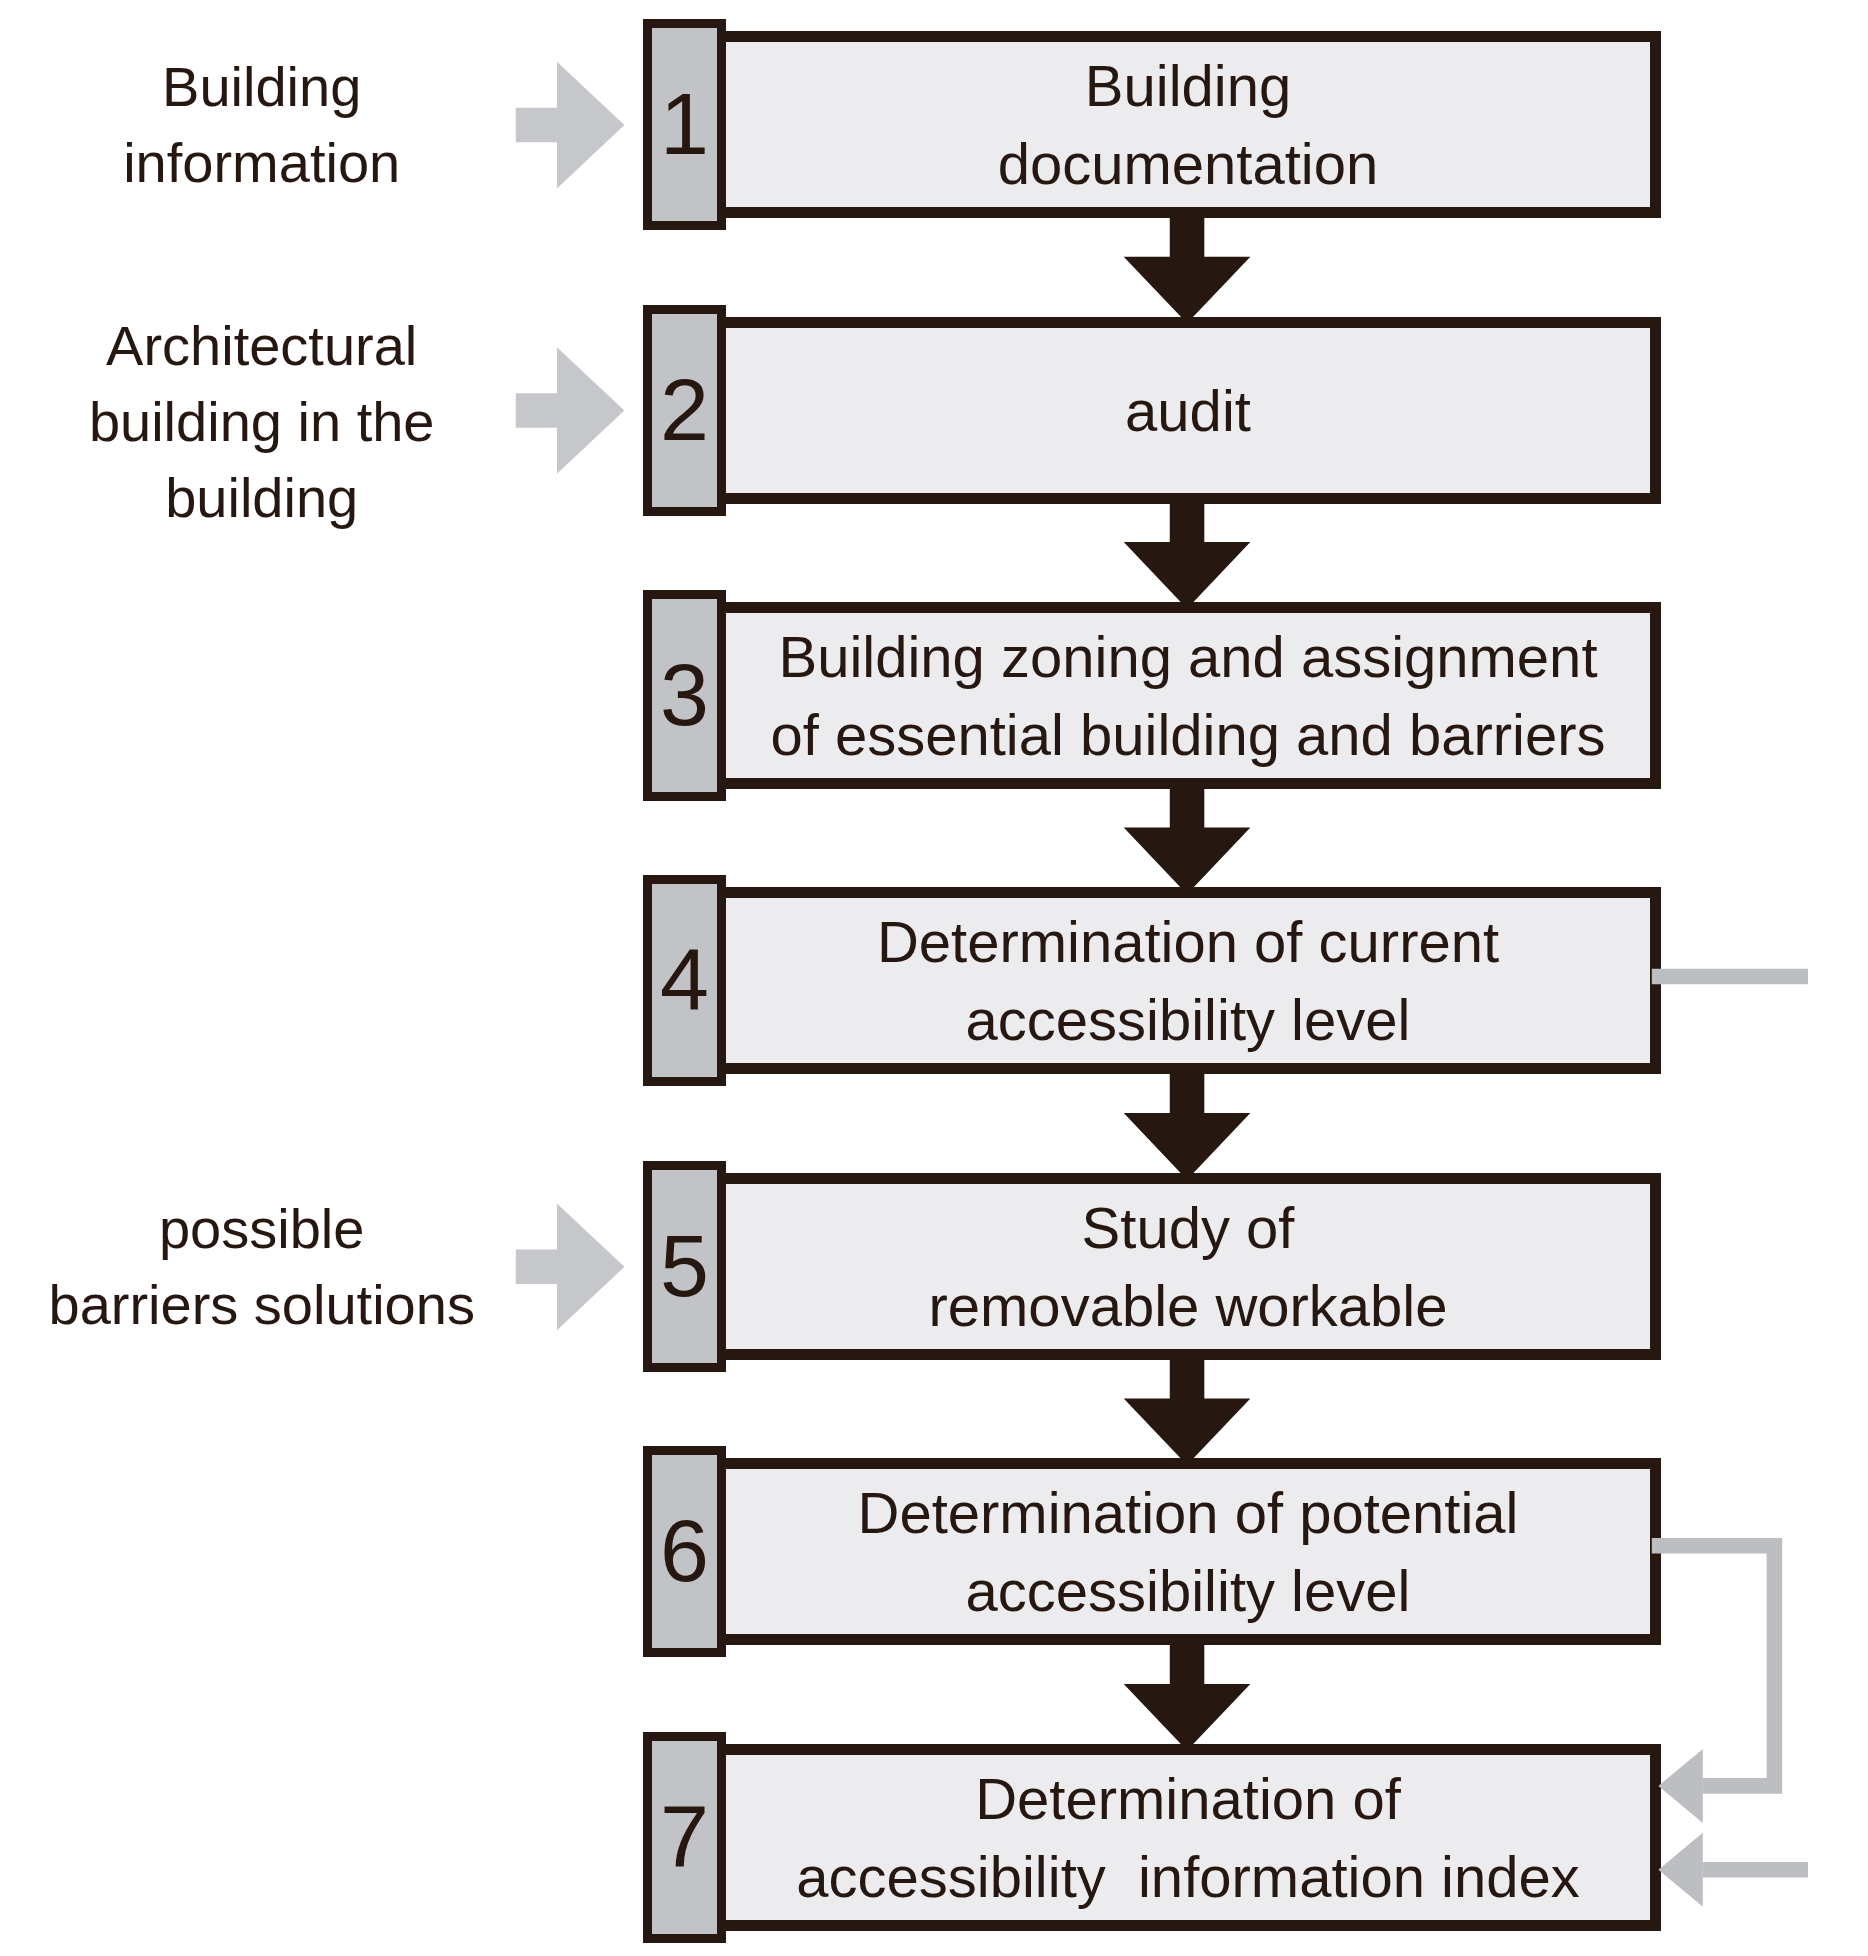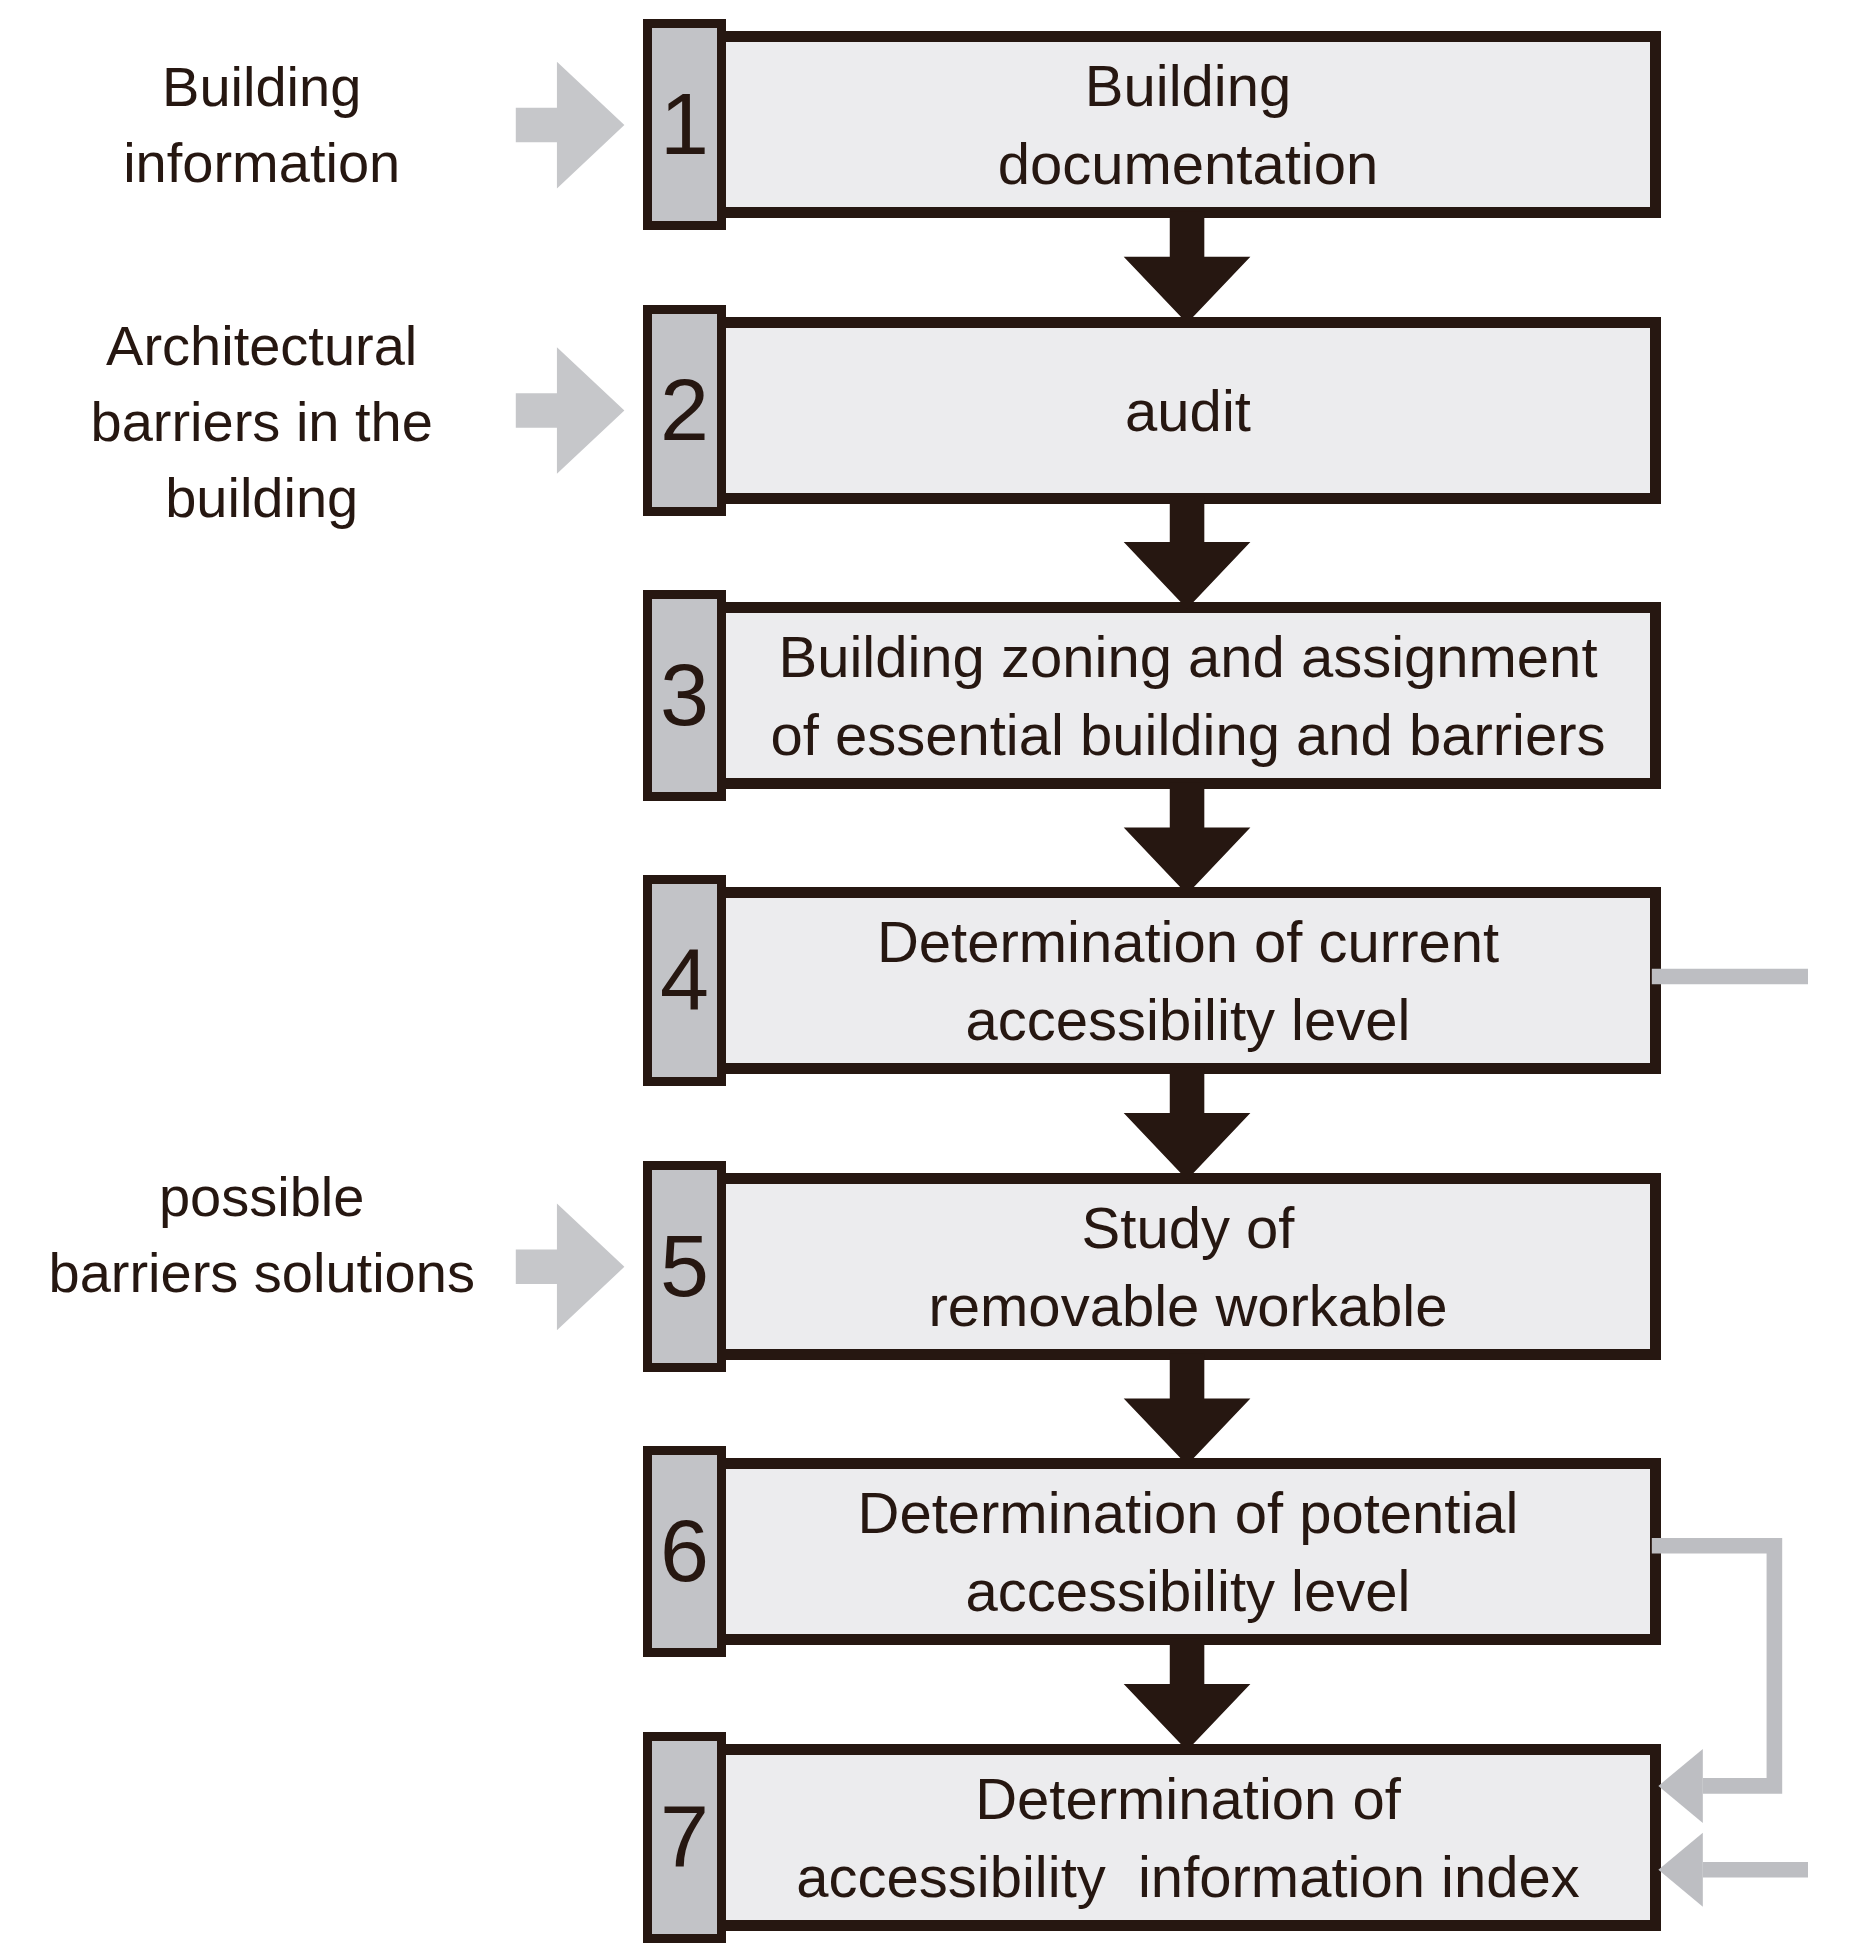--- a/index.html
+++ b/index.html
@@ -48,24 +48,24 @@
 <body>
 
 <div id="canvas">
 
   <div class="label" style="top:49px">
     <div class="lline">Building</div>
     <div class="lline">information</div>
   </div>
   <div class="label" style="top:308px">
     <div class="lline">Architectural</div>
-    <div class="lline">barriers in the</div>
+    <div class="lline">building in the</div>
     <div class="lline">building</div>
   </div>
-  <div class="label" style="top:1159px">
+  <div class="label" style="top:1191px">
     <div class="lline">possible</div>
     <div class="lline">barriers solutions</div>
   </div>
 
   <div class="step" style="top:31px">
     <div class="tab">
         <span>1</span>
       </div>
     <div class="box">
       <div class="line">Building</div>

